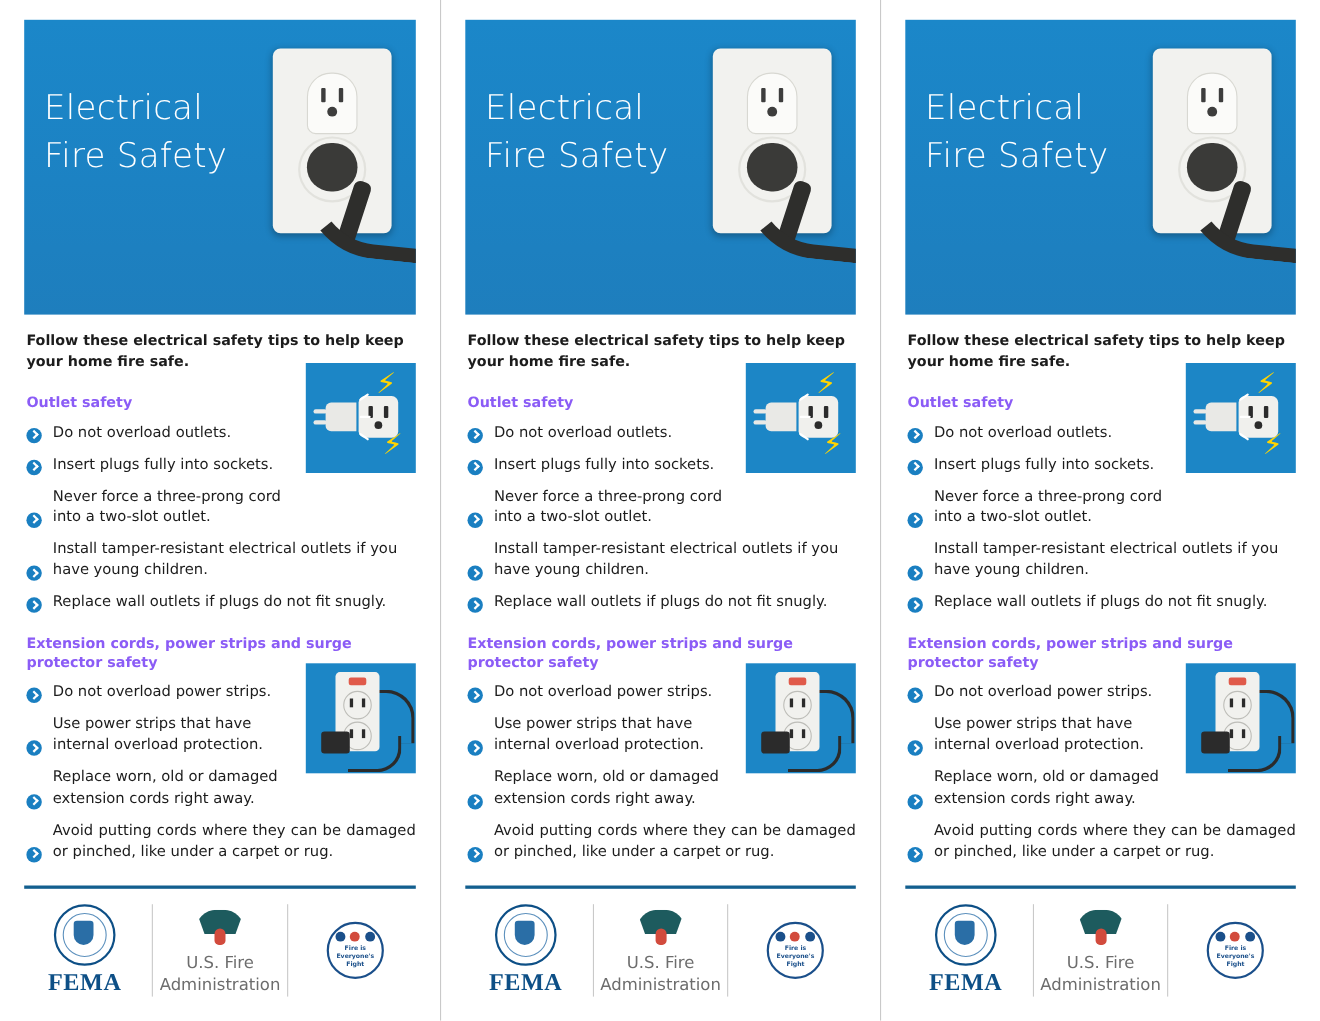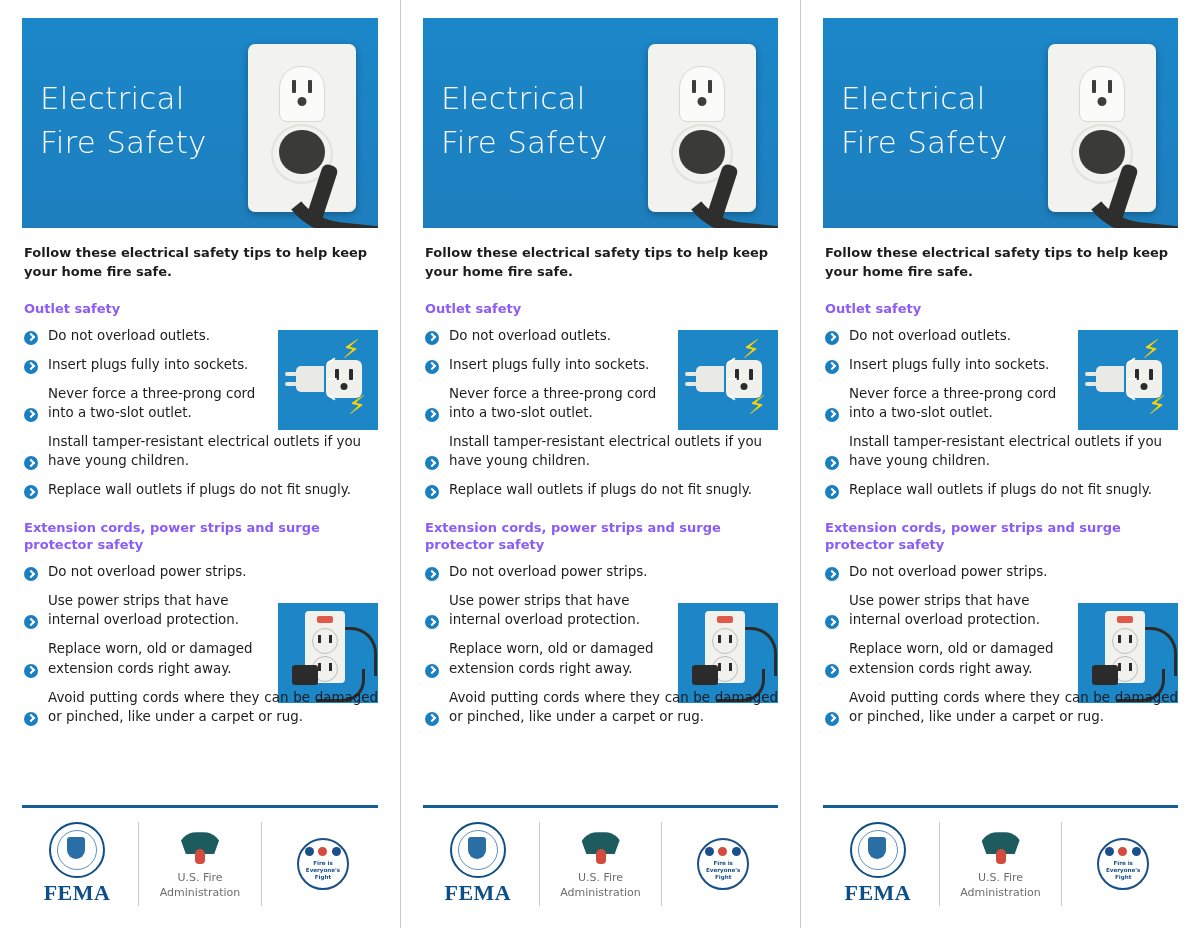--- a/index.html
+++ b/index.html
@@ -28,21 +28,21 @@
     padding: 18px 22px 0 22px;
     position: relative;
     background: #ffffff;
   }
   .panel + .panel {
     border-left: 1px solid #c9c9c9;
   }
 
   
   .banner {
-    height: 210px;
+    height: 268px;
     background: linear-gradient(180deg, #1b87c9 0%, #1c82c3 55%, #1e7ebd 100%);
     position: relative;
     overflow: hidden;
     padding-left: 16px;
   }
   .banner-title {
     position: absolute;
     left: 18px;
     top: 58px;
     color: #ffffff;
@@ -430,21 +430,21 @@
   }
   .usfa-mark:after {
     content: "";
     position: absolute;
     left: 17px; top: 21px;
     width: 10px; height: 15px;
     background: #d24b3d;
     border-radius: 5px 5px 4px 4px;
   }
   .logo-caption {
-    font-size: 11px;
+    font-size: 15px;
     line-height: 1.3;
     color: #6d6d6d;
     font-family: "DejaVu Sans", sans-serif;
   }
   .logo-fief {
     width: 120px;
     text-align: center;
   }
   .fief-mark {
     width: 48px;

